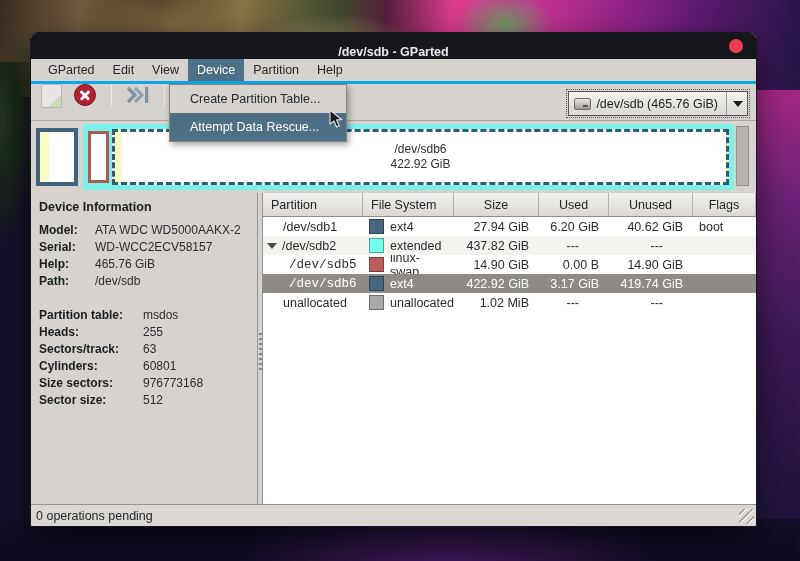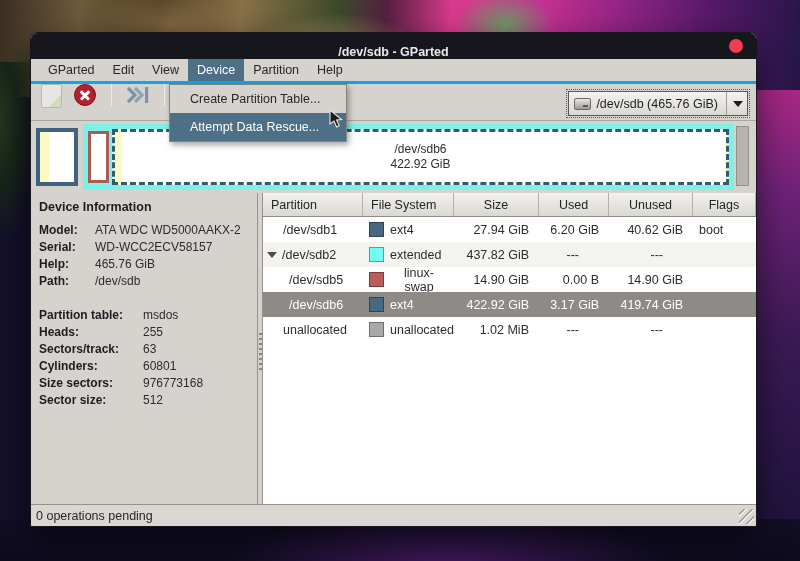--- a/index.html
+++ b/index.html
@@ -121,29 +121,29 @@
     background:repeating-linear-gradient(180deg,#8b8883 0 2px,transparent 2px 5px); }
 
   .table-panel { flex:1; background:#ffffff; display:flex; flex-direction:column; min-width:0; }
   .thead { display:flex; flex:none; height:24px;
     background:linear-gradient(180deg,#f2f1ef,#dbd8d3);
     border-bottom:1px solid #8f8c86; }
   .th { font-size:12.5px; color:#222427; display:flex; align-items:center;
     border-right:1px solid #b3b0aa; padding:0 6px; flex:none; }
   .th.left { justify-content:flex-start; padding-left:8px; }
   .th.center { justify-content:center; }
-  .tr { display:flex; height:25px; align-items:center; flex:none; font-size:12.5px; color:#2a2c2e;text-align:center; }
+  .tr { display:flex; height:19px; align-items:center; flex:none; font-size:12.5px; color:#2a2c2e; }
   .tr.zebra { background:#f4f3f0; }
   .tr.selected { background:#8e8b86; color:#ffffff; }
   .td { flex:none; display:flex; align-items:center; height:100%; padding:0 6px; overflow:hidden; }
   .td.right { justify-content:flex-end; padding-right:10px; }
   .td.dash { justify-content:flex-end; padding-right:30px; }
   .c-part { width:100px; } .c-fs { width:91px; } .c-size { width:85px; }
   .c-used { width:70px; } .c-unused { width:84px; } .c-flags { width:63px; }
-  .indent1 { padding-left:20px; } .indent2 { padding-left:26px; } .indent-exp { padding-left:4px; }
+  .indent1 { padding-left:20px; } .indent2 { padding-left:26px;font-family:Liberation Mono, monospace; } .indent-exp { padding-left:4px; }
   .expander { width:0; height:0; border-left:5px solid transparent; border-right:5px solid transparent;
     border-top:6px solid #4a4c4e; margin-right:5px; flex:none; }
   .swatch { width:15px; height:15px; border:1px solid rgba(0,0,0,.35); margin-right:6px; flex:none; }
 
   .statusbar { height:22px; flex:none; background:#dad7d2; border-top:1px solid #96938d;
     display:flex; align-items:center; padding-left:5px; position:relative;
     border-radius:0 0 2px 2px; }
   .statusbar .txt { font-size:12.5px; color:#26282b; }
   .resize-grip { position:absolute; right:2px; bottom:2px; width:15px; height:15px;
     background:repeating-linear-gradient(135deg, transparent 0 3px, #a19e98 3px 4.5px, #f0efec 4.5px 6px); }

